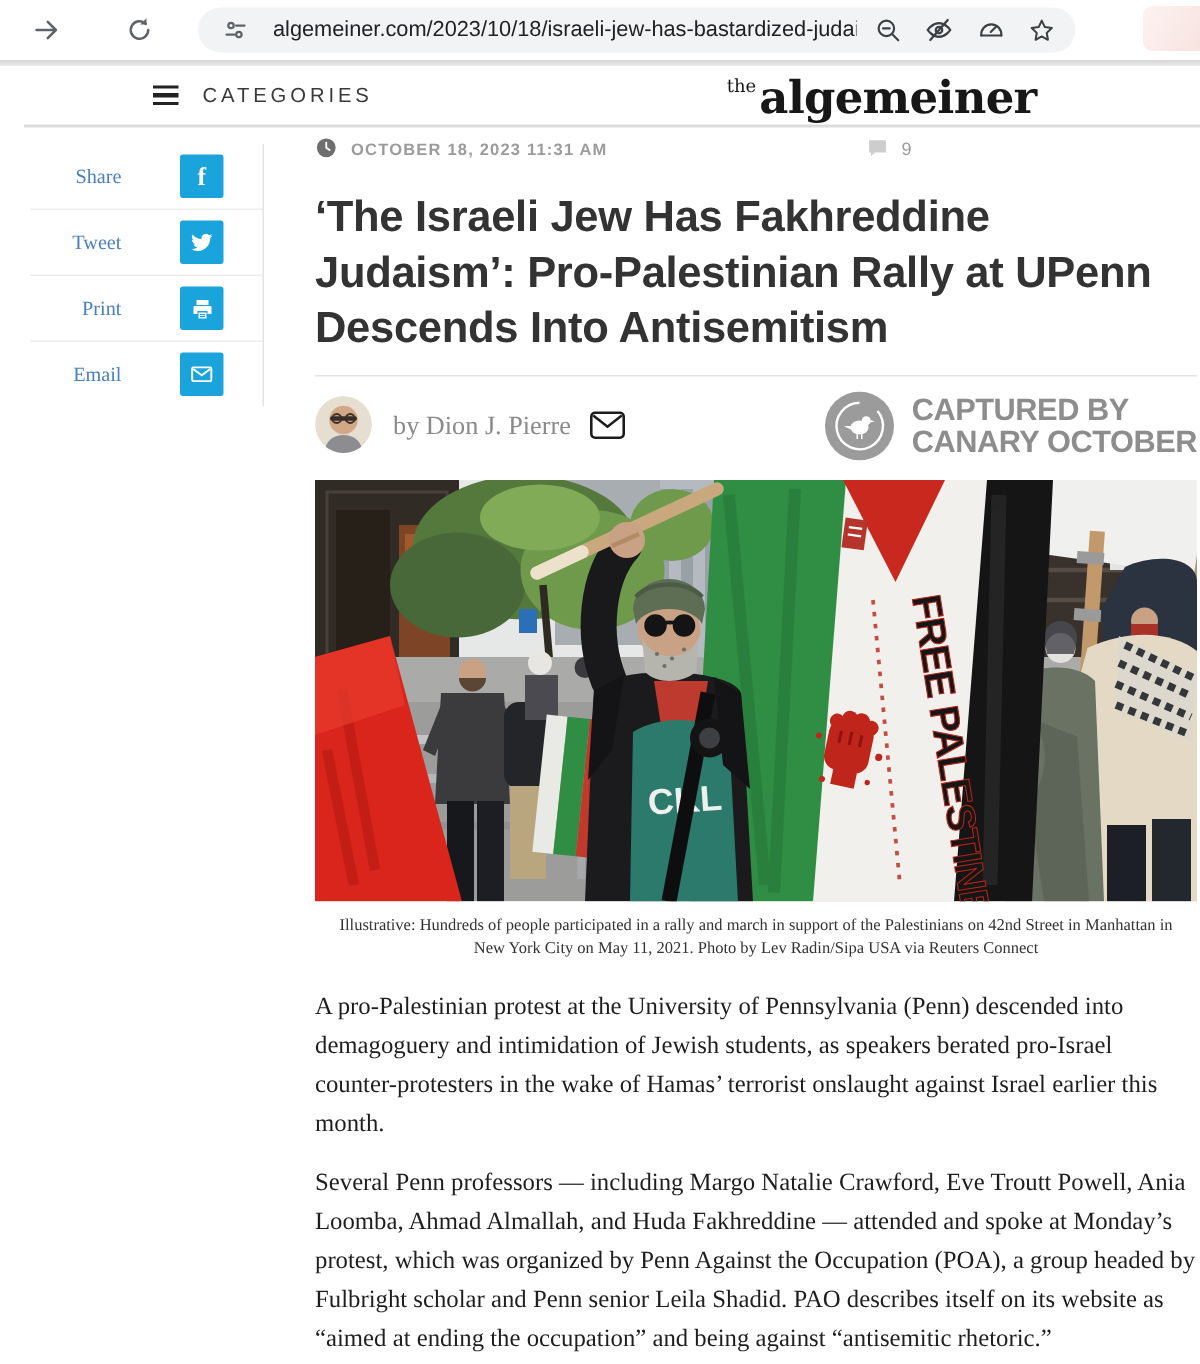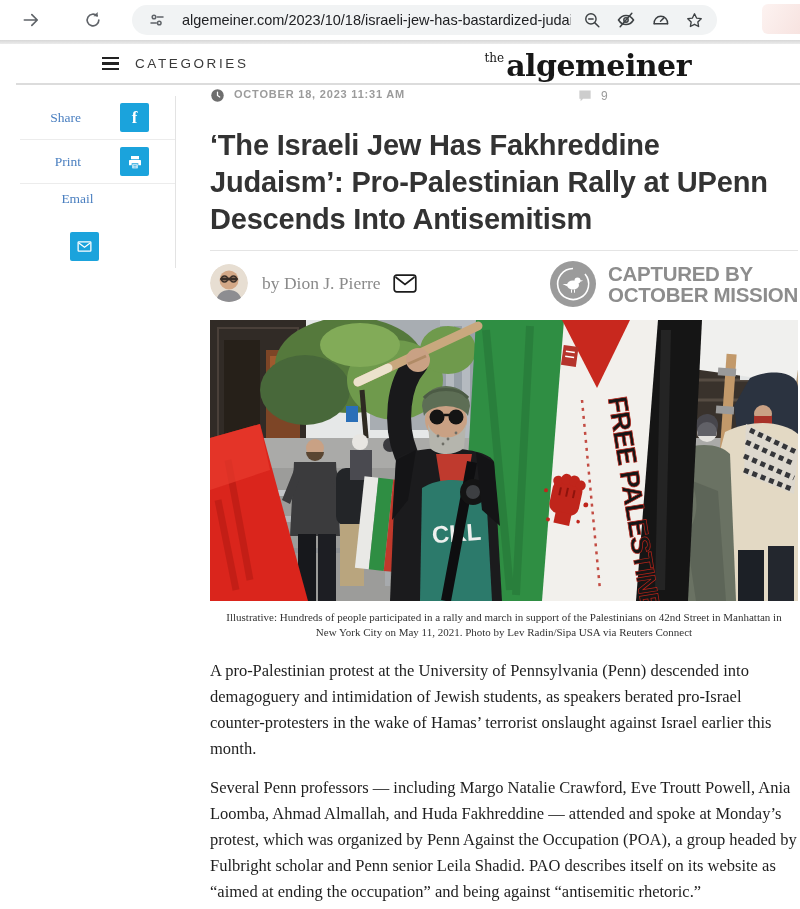--- a/index.html
+++ b/index.html
@@ -21,28 +21,28 @@
   .hamburger { display:inline-flex; flex-direction:column; gap:3px; margin-right:16px; }
   .hamburger i { display:block; width:17px; height:2.6px; background:#222; }
   .categories-label { font-size:13.5px; letter-spacing:2.6px; color:#3a3a3a; font-weight:500; }
   .logo { position:absolute; right:125px; top:4px; color:#171717; font-family:"DejaVu Serif","Liberation Serif",serif; cursor:pointer; }
   .logo .the { font-size:12px; vertical-align:14px; margin-right:2px; }
   .logo .name { font-size:30px; font-weight:600; letter-spacing:-0.5px; }
 
   
   .share-rail { position:absolute; left:20px; top:96px; width:156px; border-right:1px solid #e3e3e3; padding-right:0; }
   .share-item { display:flex; align-items:center; justify-content:flex-end; padding:7px 26px 7px 0; border-bottom:1px solid #ececec; cursor:pointer;gap:25px; }
-  .share-item:last-child { border-bottom:none;flex-direction:column; }
+  .share-item:last-child { border-bottom:none; }
   .share-item .lbl { font-family:"Liberation Serif",serif; font-size:13.5px; color:#4a7fc0; margin-right:14px; }
   .share-btn { width:29px; height:29px; background:#1ba3dc; border-radius:2px; display:flex; align-items:center; justify-content:center; }
   .share-btn .fb { color:#fff; font-weight:bold; font-size:17px; font-family:"Liberation Serif",serif; }
 
   
   .main-col { position:absolute; left:210px; top:88px; width:588px; }
-  .meta-row { display:flex; align-items:flex-start; height:18px; }
+  .meta-row { display:flex; align-items:flex-end; height:18px; }
   .meta-date { font-size:11px; letter-spacing:0.8px; color:#9b9b9b; margin-left:9px; font-weight:600; }
   .meta-comments { display:flex; align-items:center; margin-left:172px; cursor:pointer; }
   .meta-comments .count { font-size:12px; color:#9b9b9b; margin-left:8px; }
   h1.headline { margin-top:21px; font-size:29px; line-height:37px; font-weight:800; color:#333; letter-spacing:-0.2px; }
   .head-rule { margin-top:12px; border-top:1px solid #e4e4e4; }
   .byline-row { margin-top:8px; height:48px; position:relative; display:flex; align-items:center; }
   .avatar { width:38px; height:38px; border-radius:50%; overflow:hidden; flex:0 0 38px; }
   .byline-text { font-family:"Liberation Serif",serif; font-size:17.5px; color:#8a8a8a; margin-left:14px; cursor:pointer; }
   .byline-mail { margin-left:12px; cursor:pointer; display:flex; }
   .canary-badge { position:absolute; right:0; top:2px; display:flex; align-items:center; }
@@ -125,20 +125,28 @@
   </div>
 
   <div class="share-rail">
     <div class="share-item">
       <span class="lbl">Share</span>
       <span class="share-btn">
           <span class="fb">f</span>
         </span>
     </div>
     <div class="share-item">
+      <span class="lbl">Tweet</span>
+      <span class="share-btn">
+        <svg width="17" height="17" viewBox="0 0 24 24">
+            <path fill="#fff" d="M22 5.9c-.7.3-1.5.6-2.3.7.8-.5 1.5-1.3 1.8-2.3-.8.5-1.7.8-2.6 1a4.1 4.1 0 0 0-7 3.7A11.6 11.6 0 0 1 3.4 4.7a4.1 4.1 0 0 0 1.3 5.5c-.7 0-1.3-.2-1.9-.5 0 2 1.4 3.7 3.3 4.1-.6.2-1.2.2-1.8.1a4.1 4.1 0 0 0 3.8 2.9A8.2 8.2 0 0 1 2 18.4a11.6 11.6 0 0 0 6.3 1.8c7.5 0 11.7-6.3 11.7-11.7v-.5c.8-.6 1.5-1.3 2-2.1z"></path>
+          </svg>
+      </span>
+    </div>
+    <div class="share-item">
       <span class="lbl">Print</span>
       <span class="share-btn">
         <svg width="16" height="16" viewBox="0 0 24 24">
             <path fill="#fff" d="M6 3h12v5H6zM4 9h16a1 1 0 0 1 1 1v7h-4v-3H7v3H3v-7a1 1 0 0 1 1-1z"></path>
             <rect x="8" y="15.5" width="8" height="6" fill="#fff"></rect>
             <rect x="9.5" y="17" width="5" height="1.2" fill="#1ba3dc"></rect>
             <rect x="9.5" y="19" width="5" height="1.2" fill="#1ba3dc"></rect>
           </svg>
       </span>
     </div>
@@ -195,21 +203,21 @@
           <circle cx="23" cy="23" r="23" fill="#9b9b9b"></circle>
           <path d="M23 7.5a15.5 15.5 0 1 0 12 5.5" fill="none" stroke="#fff" stroke-width="1.6"></path>
           <ellipse cx="23" cy="24" rx="6" ry="4.6" fill="#fff"></ellipse>
           <circle cx="27.5" cy="19.5" r="3" fill="#fff"></circle>
           <path d="M30.2 19l3 .8-3 .9z" fill="#fff"></path>
           <path d="M17.5 25.5l-5-2.5 5.5 0z" fill="#fff"></path>
           <path d="M21.5 28.5v3.2M24.5 28.5v3.2" stroke="#fff" stroke-width="1"></path>
         </svg>
         <span class="canary-text">
           <div>CAPTURED BY</div>
-          <div>OCTOBER MISSION</div>
+          <div>CANARY OCTOBER</div>
         </span>
       </span>
     </div>
 
     <div class="photo-wrap">
       <svg width="588" height="281" viewBox="0 0 588 281">
 
         <rect x="0" y="0" width="588" height="281" fill="#e6e8e8"></rect>
 
         <rect x="0" y="0" width="96" height="185" fill="#312b26"></rect>

